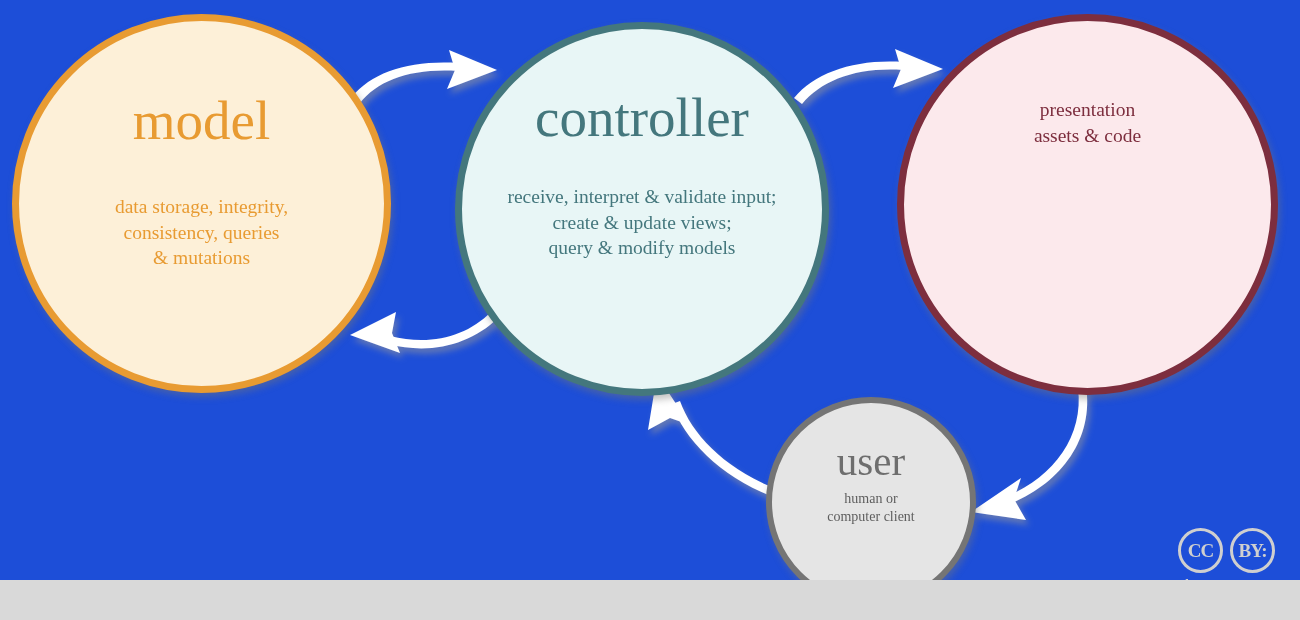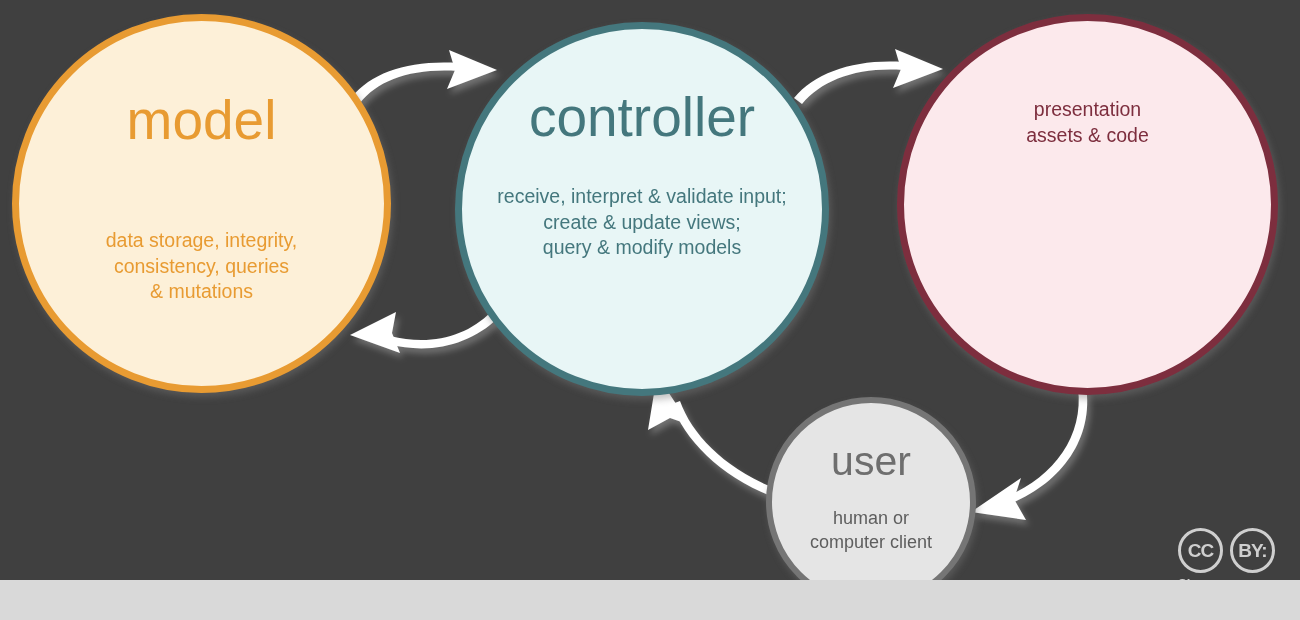--- a/index.html
+++ b/index.html
@@ -4,23 +4,23 @@
 <style>
   html, body {
     margin: 0;
     padding: 0;
     background: #d9d9d9;
   }
   #stage {
     position: relative;
     width: 1300px;
     height: 580px;
-    background: #404040;
+    background: #1d4ed8;
     overflow: hidden;
-    font-family: Liberation Sans, sans-serif;
+    font-family: Liberation Serif, serif;
   }
   .node {
     position: absolute;
     border-radius: 50%;
     box-sizing: border-box;
     display: flex;
     flex-direction: column;
     align-items: center;
     box-shadow: 2px 4px 7px rgba(120,120,120,0.45);
   }
@@ -43,21 +43,21 @@
     border: 7px solid #e89b32;
   }
   #node-model .node-title {
     color: #e89b32;
     font-size: 55px;
     margin-top: 72px;
   }
   #node-model .node-desc {
     color: #e89b32;
     font-size: 19.5px;
-    margin-top: 80px;
+    margin-top: 46px;
   }
 
   
   #node-controller {
     left: 455px; top: 22px;
     width: 374px; height: 374px;
     background: #e8f6f6;
     border: 7px solid #44777d;
     gap: 15px;
   }
@@ -98,22 +98,22 @@
     background: #e5e5e5;
     border: 6px solid #757575;
   }
   #node-user .node-title {
     color: #6e6e6e;
     font-size: 41px;
     margin-top: 38px;
   }
   #node-user .node-desc {
     color: #5e5e5e;
-    font-size: 18px;
-    margin-top: 25px;
+    font-size: 14px;
+    margin-top: 8px;
   }
 
   #arrows {
     position: absolute;
     left: 0; top: 0;
     width: 1300px;
     height: 620px;
     pointer-events: none;
   }
 

